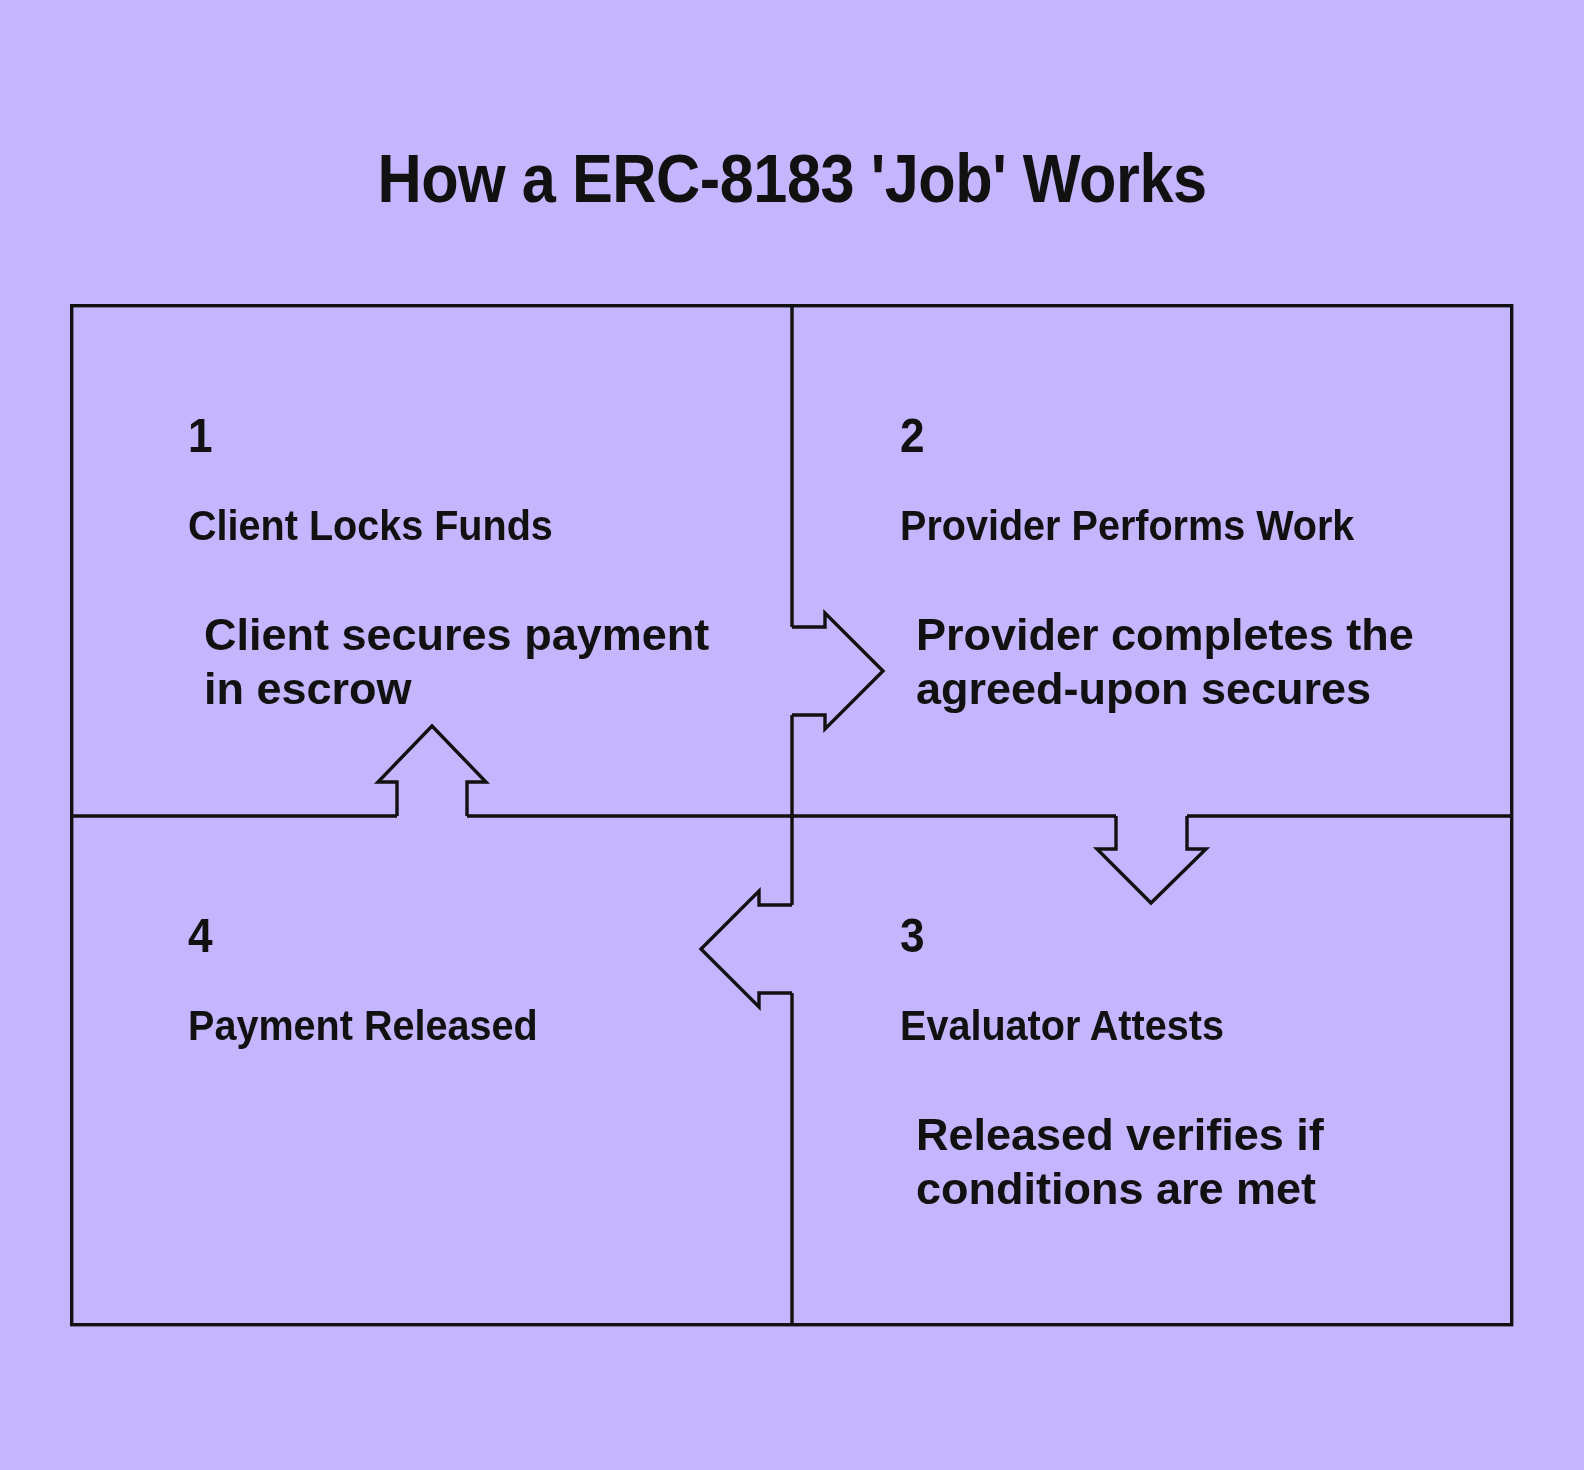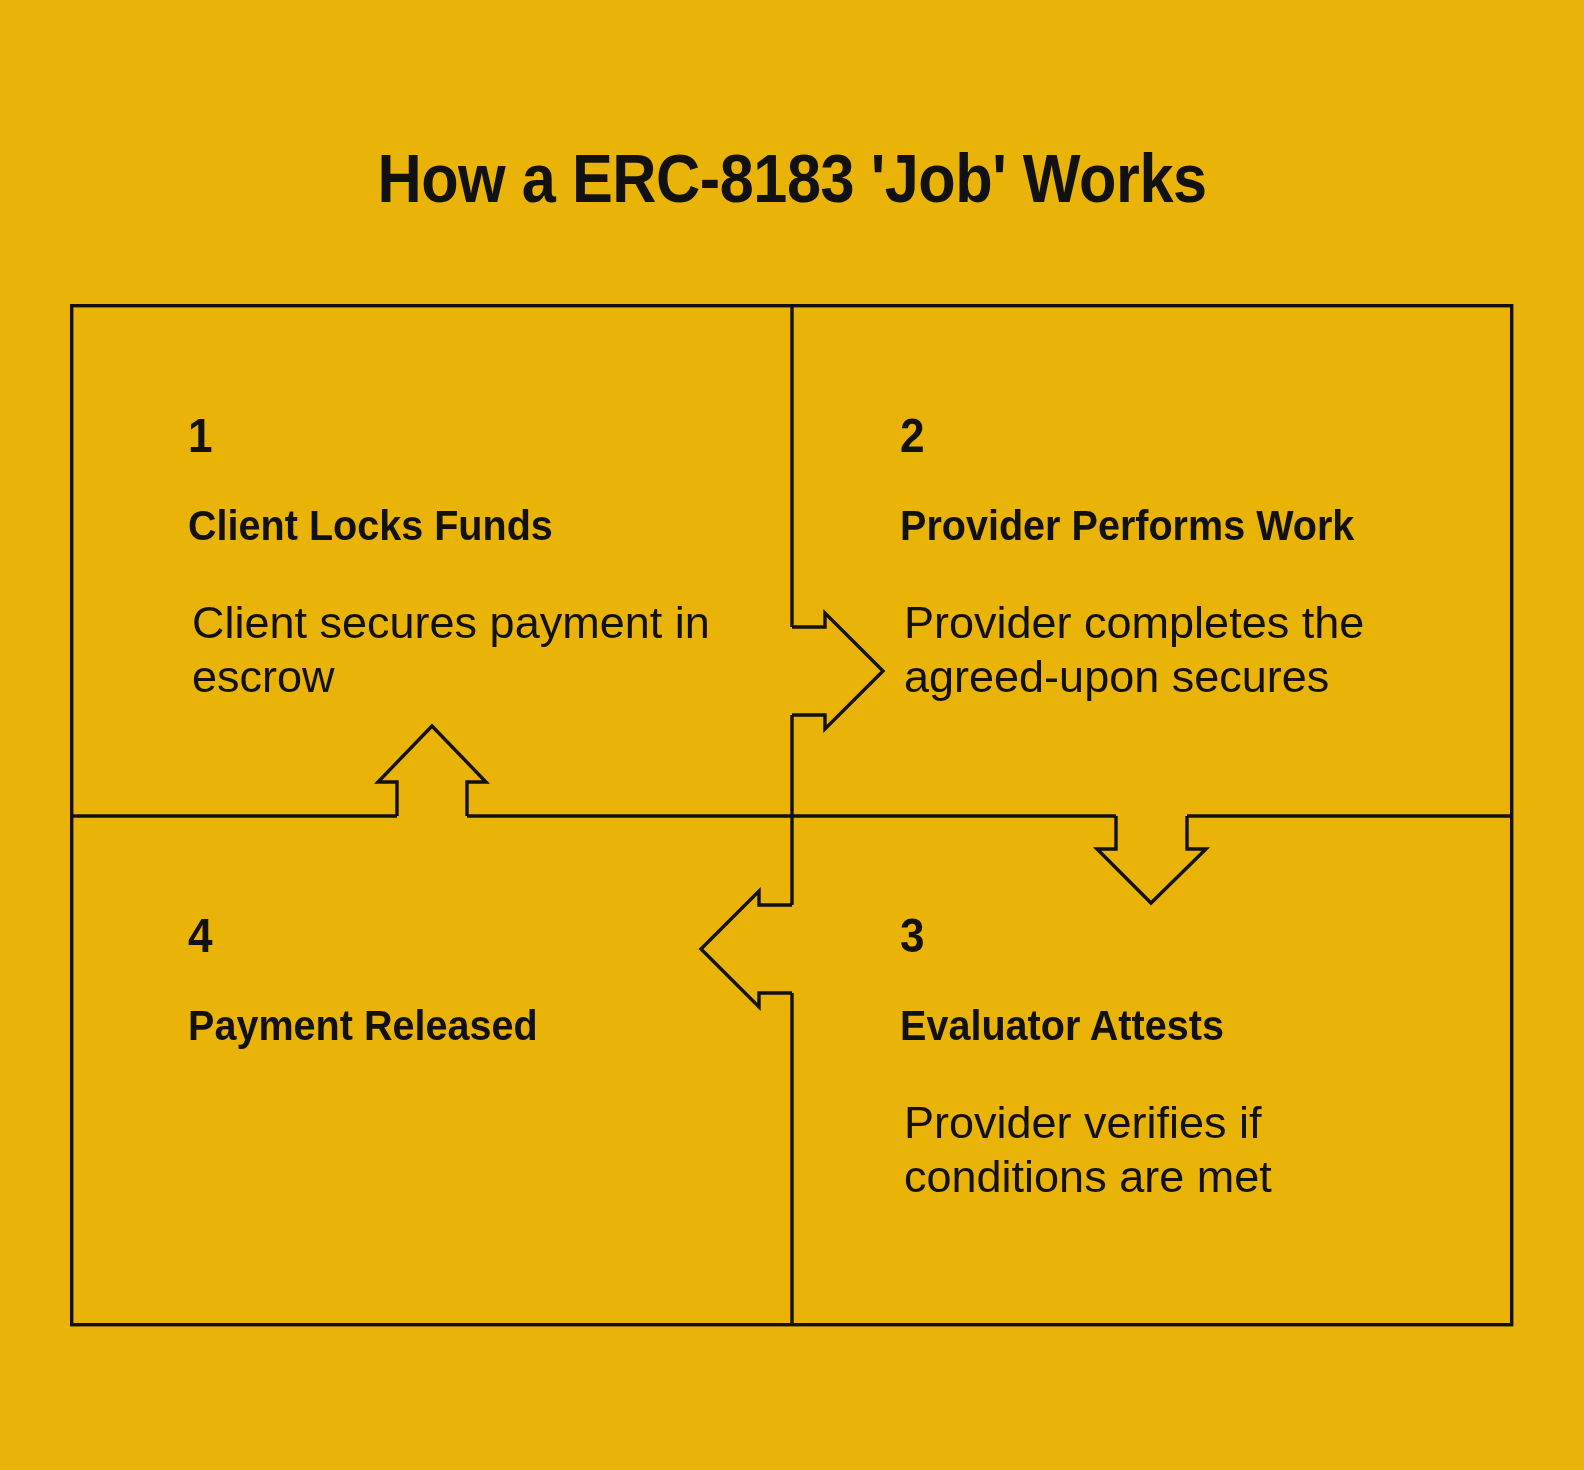--- a/index.html
+++ b/index.html
@@ -12,21 +12,21 @@
     height: 1470px;
     overflow: hidden;
     font-family: "Liberation Sans", "DejaVu Sans", sans-serif;
     color: #000000;
     -webkit-font-smoothing: antialiased;
   }
   #canvas {
     position: relative;
     width: 1584px;
     height: 1470px;
-    background: #eab308;
+    background: #c4b5fd;
   }
 
   
   #title {
     position: absolute;
     left: 0;
     top: 138px;
     width: 1584px;
     text-align: center;
     font-family: "Liberation Sans Narrow", "Liberation Sans", sans-serif;
@@ -78,25 +78,25 @@
     font-size: 43px;
     line-height: 46px;
     transform: scaleX(0.92);
     transform-origin: left top;
     color: #111111;
     margin: 0;
     white-space: nowrap;
   }
   .cell .desc {
     font-family: "Liberation Sans", "DejaVu Sans", sans-serif;
-    font-weight: 400;
+    font-weight: 700;
     font-size: 45px;
     line-height: 54px;
     color: #111111;
-    margin: 4px;
+    margin: 16px;
     max-width: 520px;
   }
 
   
   #cell-1 { left: 188px; top: 412px; width: 560px; }
   #cell-2 { left: 900px; top: 412px; width: 560px; }
   #cell-4 { left: 188px; top: 912px; width: 560px; }
   #cell-3 { left: 900px; top: 912px; width: 560px; }
 
   .gap-num-head { height: 42px; }
@@ -159,16 +159,16 @@
     <div class="gap-num-head"></div>
     <div class="head">Payment Released</div>
     <div class="gap-head-desc"></div>
   </div>
 
   <div class="cell" id="cell-3">
     <div class="num">3</div>
     <div class="gap-num-head"></div>
     <div class="head">Evaluator Attests</div>
     <div class="gap-head-desc"></div>
-    <div class="desc">Provider verifies if conditions are met</div>
+    <div class="desc">Released verifies if conditions are met</div>
   </div>
 
 </div>
 
 </body></html>

